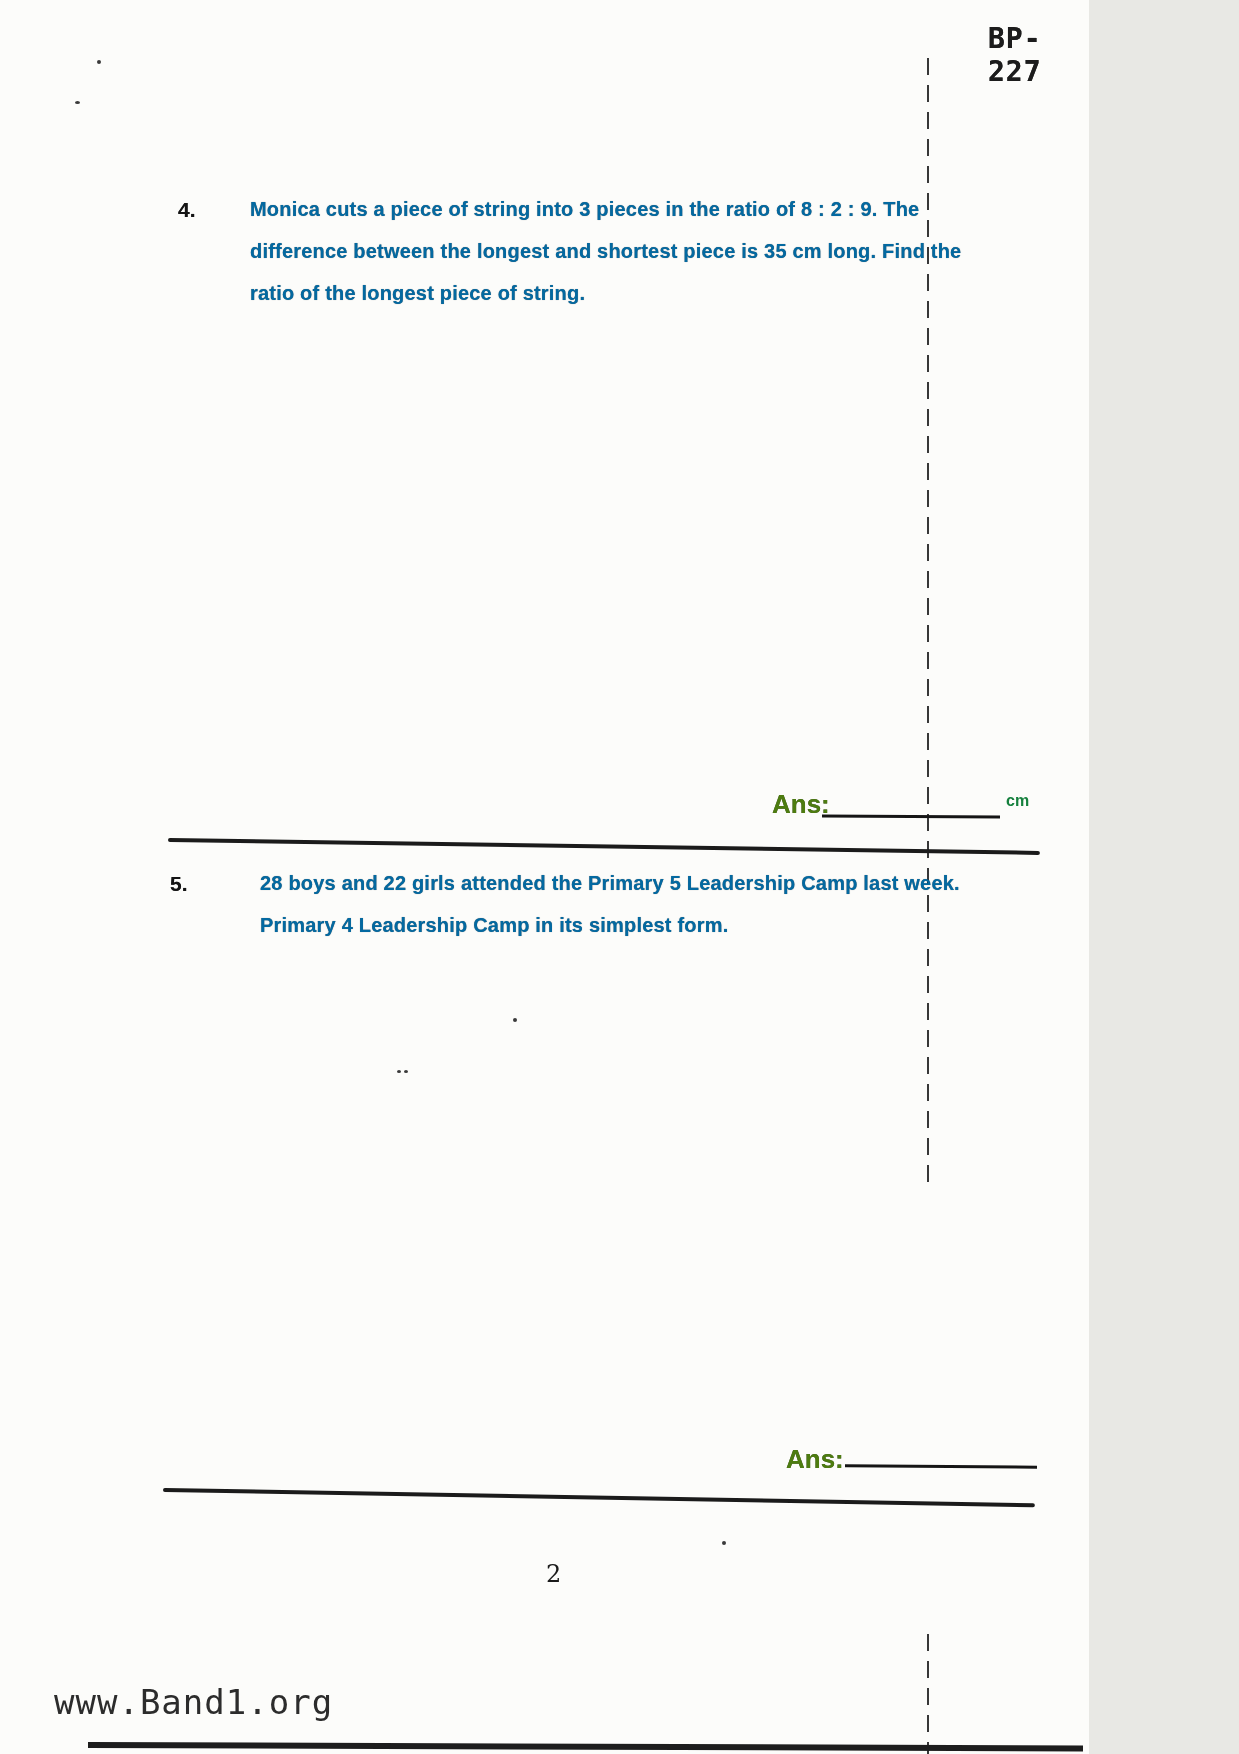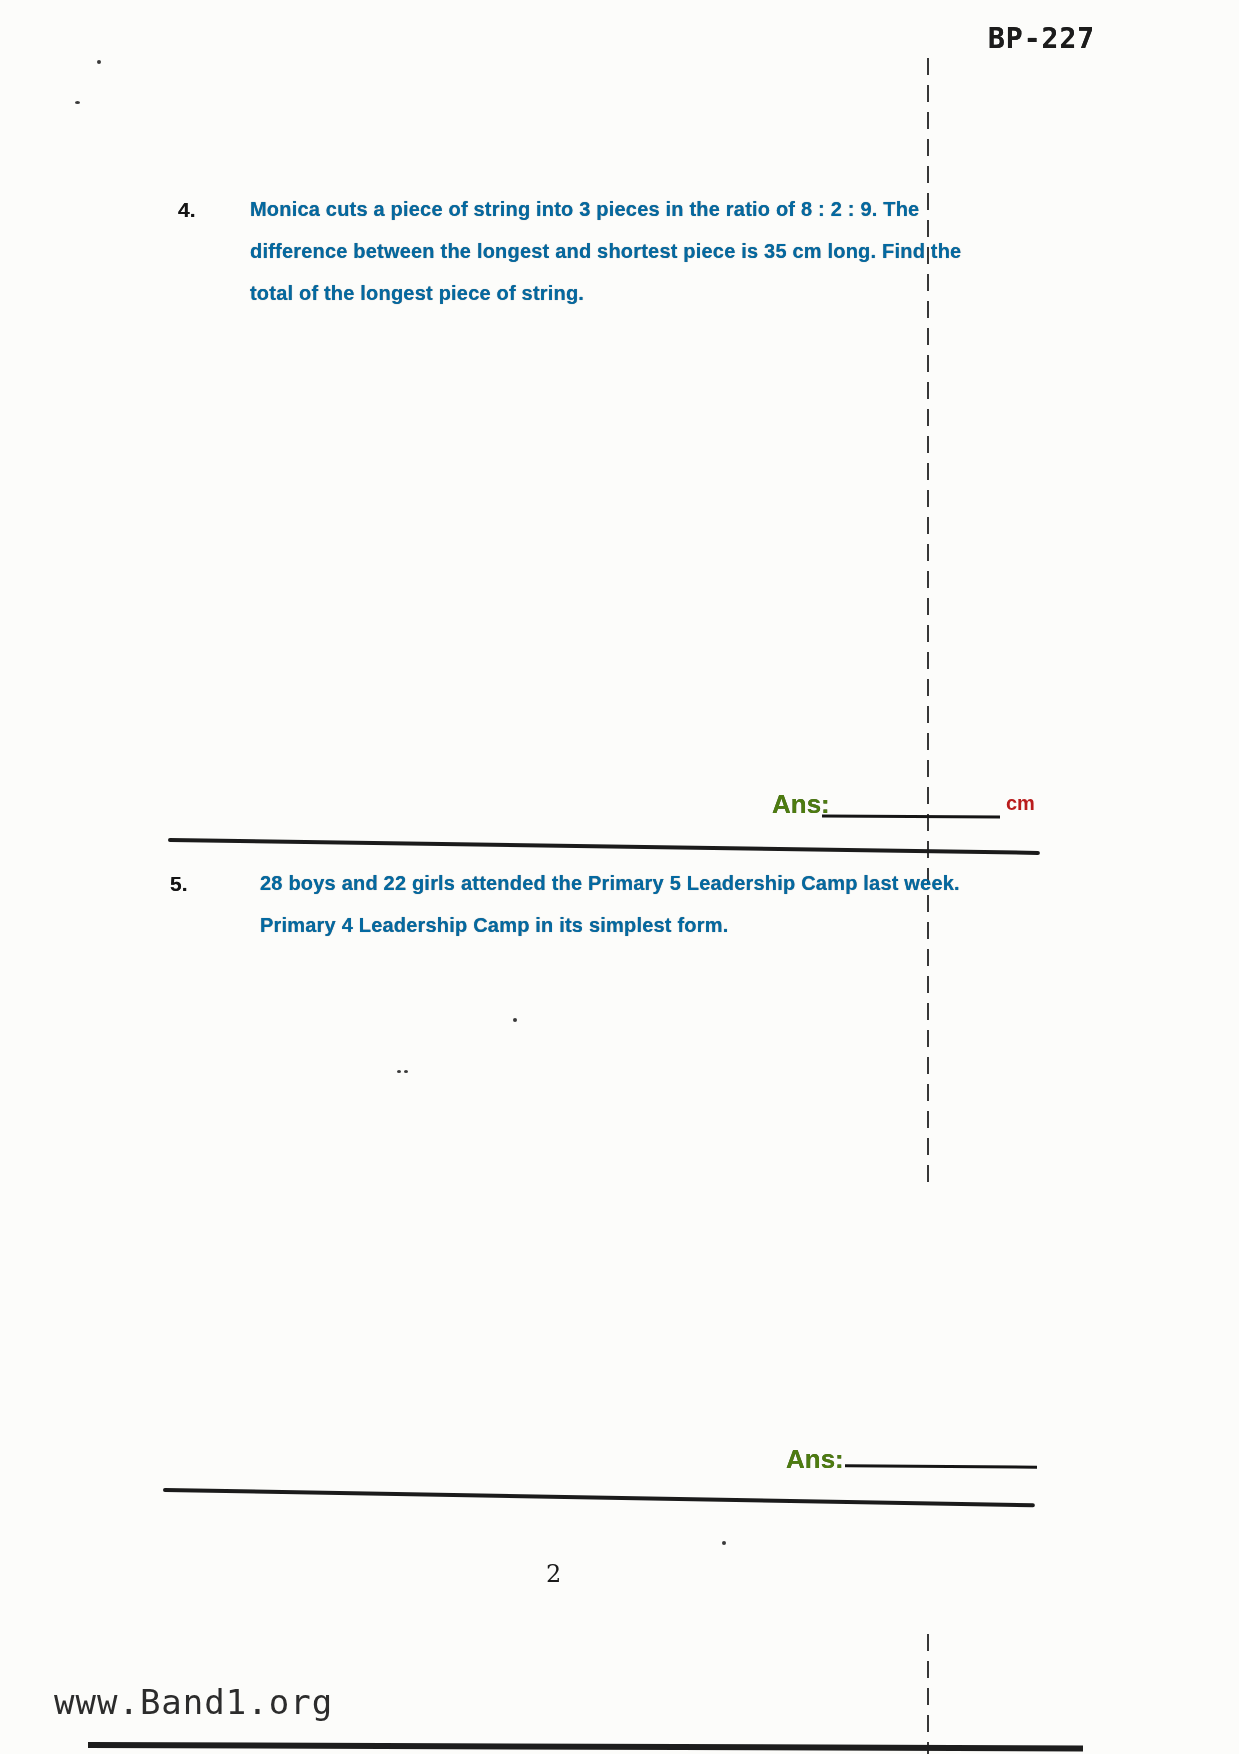--- a/index.html
+++ b/index.html
@@ -1,19 +1,19 @@
 <!DOCTYPE html>
 <html><head>
 <meta charset="utf-8">
 <style>
   html, body { margin: 0; padding: 0; }
   body { background: #e8e8e4; }
   .page {
     position: relative;
-    width: 1239px;
+    width: 1089px;
     height: 1754px;
     background: #fcfcfa;
     font-family: "Liberation Sans", sans-serif;
     color: #161616;
     overflow: hidden;
     text-decoration: underline;
   }
   .header-code {
     position: absolute;
     left: 988px; top: 22px;
@@ -48,23 +48,23 @@
     color: #4d7c0f;
     text-shadow: 0 0 0.6px rgba(0,0,0,0.7);
   }
   .ans-blank {
     position: absolute;
     border-bottom: 3px solid #151515;
     height: 0;
   }
   .ans-unit {
     position: absolute;
-    font-size: 20px;
+    font-size: 16px;
     font-weight: bold;
-    color: #b91c1c;
+    color: #15803d;
   }
   .separator {
     position: absolute;
     height: 4px;
     background: #1b1b1b;
     transform-origin: left center;
     border-radius: 2px;
   }
   .fold-line {
     position: absolute;
@@ -112,21 +112,21 @@
   <div class="header-code">BP-227</div>
 
   <div class="fold-line" style="left:927px; top:58px; height:1134px;"></div>
 
   <div class="fold-line" style="left:927px; top:1634px; height:120px;"></div>
 
   <div class="q-num" style="left:178px; top:198px;">4.</div>
   <div class="q-text" style="left:250px; top:188px;">
     <div>Monica cuts a piece of string into 3 pieces in the ratio of 8 : 2 : 9. The</div>
     <div>difference between the longest and shortest piece is 35 cm long. Find the</div>
-    <div>total of the longest piece of string.</div>
+    <div>ratio of the longest piece of string.</div>
   </div>
 
   <div class="ans-label" style="left:772px; top:789px;">Ans:</div>
   <div class="ans-blank" style="left:822px; top:815px; width:178px; transform:rotate(0.3deg);"></div>
   <div class="ans-unit" style="left:1006px; top:792px;">cm</div>
 
   <div class="separator" style="left:168px; top:838px; width:872px; transform:rotate(0.85deg);"></div>
 
   <div class="q-num" style="left:170px; top:872px;">5.</div>
   <div class="q-text" style="left:260px; top:862px;">

